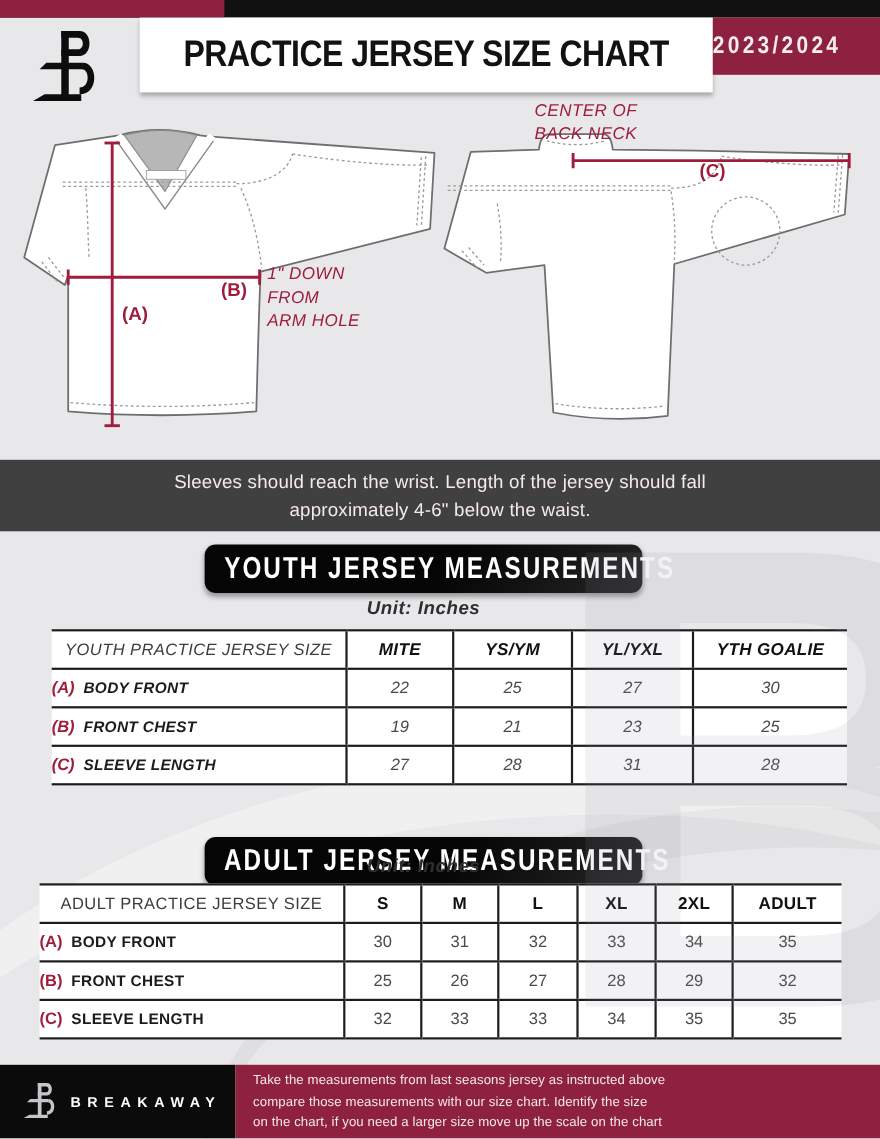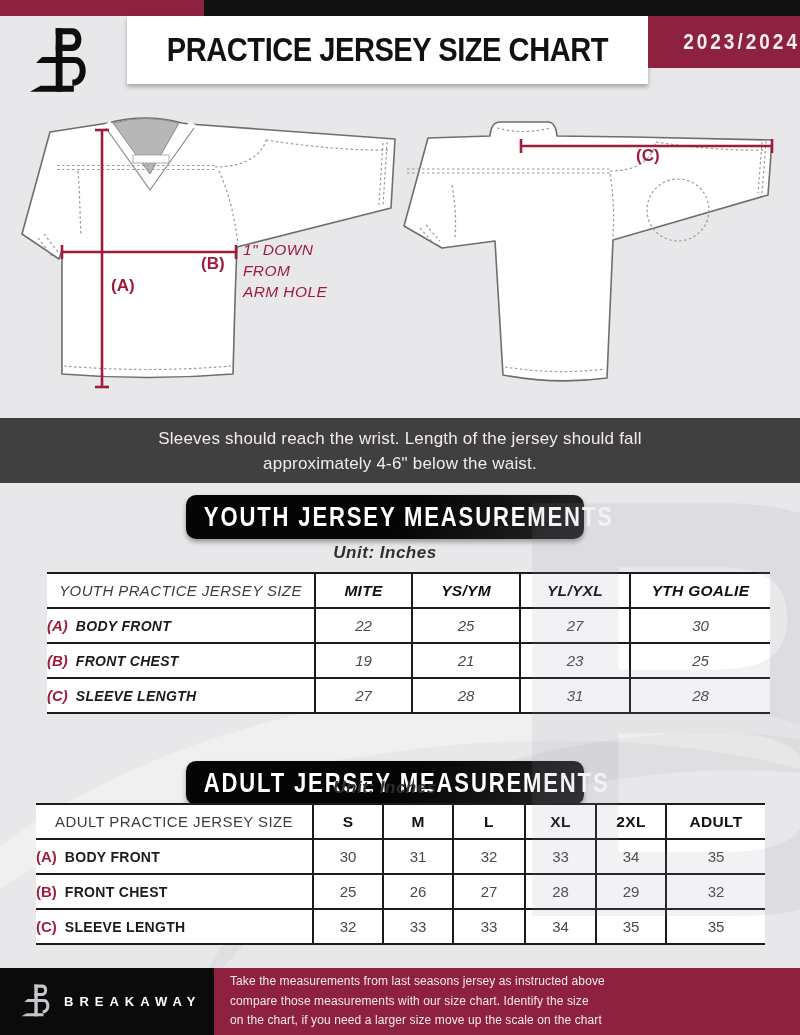--- a/index.html
+++ b/index.html
@@ -6,21 +6,21 @@
   .page{position:relative;width:800px;height:1035px;background:#e8e8ea;overflow:hidden;
         font-family:"Liberation Sans",sans-serif;}
   
   .topbar{position:absolute;top:0;left:0;width:800px;height:16px;background:#111;}
   .topbar-red{position:absolute;top:0;left:0;width:204px;height:16px;background:#8e2140;}
   .titlebox{position:absolute;left:127px;top:16px;width:521px;height:68px;background:#fff;
             display:flex;align-items:center;justify-content:center;box-shadow:0 3px 4px rgba(0,0,0,.28);}
   .titlebox span{font-size:30px;font-weight:bold;color:#121212;letter-spacing:-.5px;
                  display:inline-block;transform:scale(.97,1.12);white-space:nowrap;}
   .yearbox{position:absolute;left:648px;top:16px;width:152px;height:52px;background:#8e2140;
-           display:flex;align-items:center;justify-content:flex-end;}
+           display:flex;align-items:center;justify-content:flex-start;}
   .yearbox span{font-size:19px;font-weight:bold;color:#f4eef0;letter-spacing:3px;
                 display:inline-block;transform:scaleY(1.15);}
   .logo{position:absolute;left:27px;top:25px;}
   
   .ann{position:absolute;color:#a01c3c;z-index:3;}
   .ann.key{font-size:17px;font-weight:bold;}
   .ann.note{font-style:italic;font-size:15.5px;font-weight:500;letter-spacing:.4px;line-height:21px;}
   .jersey-svg{position:absolute;z-index:2;}
   
   .banner{position:absolute;left:0;top:418px;width:800px;height:65px;background:#404040;
@@ -152,20 +152,24 @@
     </g>
   </svg>
 
   <div class="ann key" style="left:111px;top:276px;">(A)</div>
   <div class="ann key" style="left:201px;top:254px;">(B)</div>
   <div class="ann note" style="left:243px;top:239px;">
     <div>1" DOWN</div>
     <div>FROM</div>
     <div>ARM HOLE</div>
   </div>
+  <div class="ann note" style="left:486px;top:90px;">
+    <div>CENTER OF</div>
+    <div>BACK NECK</div>
+  </div>
   <div class="ann key" style="left:636px;top:146px;">(C)</div>
 
   <div class="banner">
     <div>Sleeves should reach the wrist. Length of the jersey should fall</div>
     <div>approximately 4-6" below the waist.</div>
   </div>
 
   <div class="blackbar" style="top:495px;">
     <span>YOUTH JERSEY MEASUREMENTS</span>
   </div>

